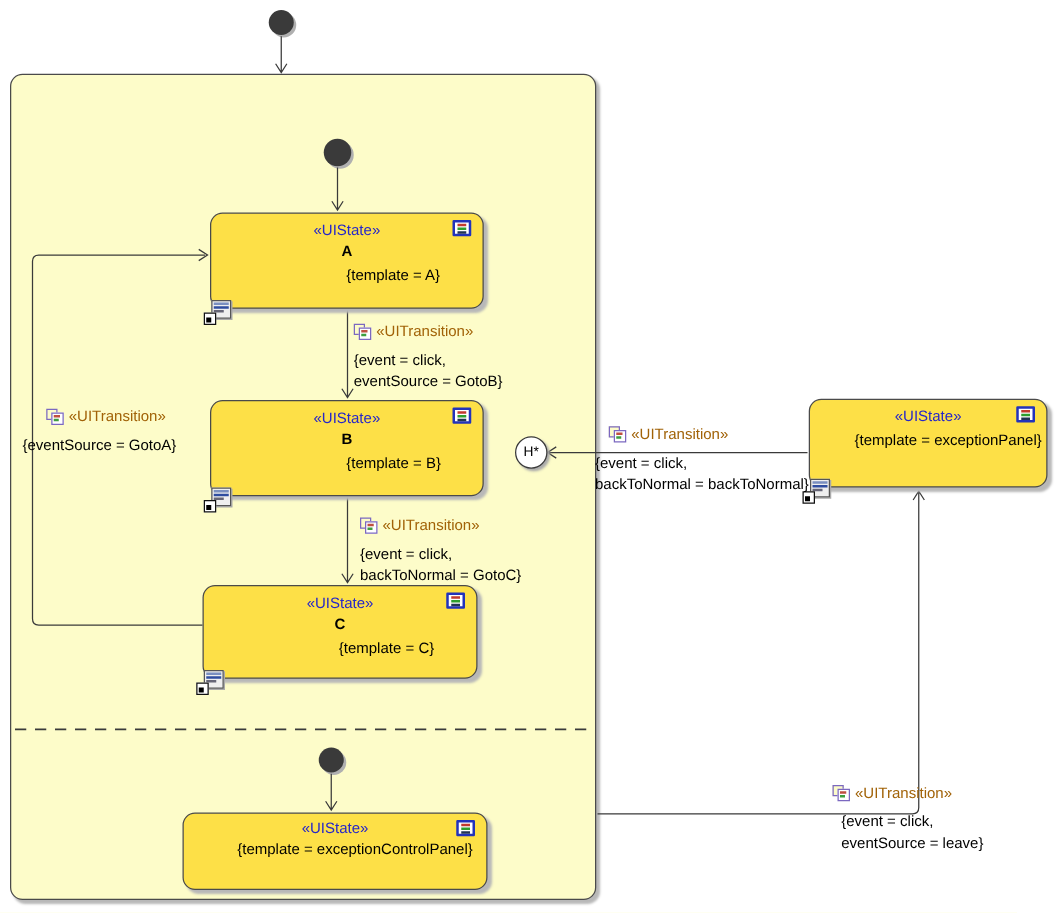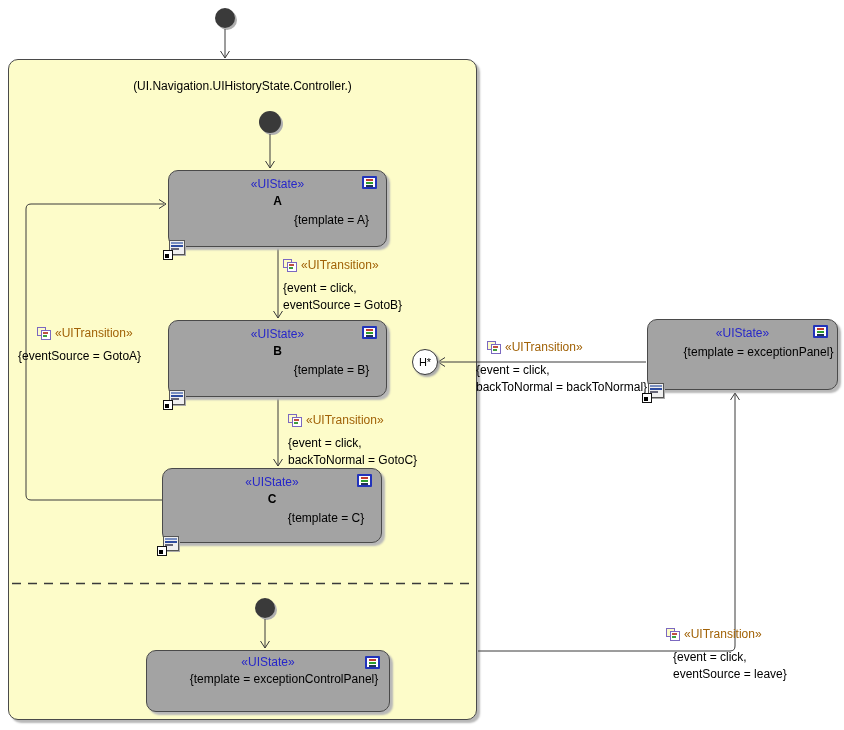--- a/index.html
+++ b/index.html
@@ -8,27 +8,27 @@
 
   
   .composite{position:absolute;left:8px;top:59px;width:469px;height:661px;background:#FDFCC9;
              border:1px solid #4A4A4A;border-radius:10px;box-shadow:3px 3px 2px #B8B8B8;box-sizing:border-box;}
   .title{position:absolute;left:8px;top:79px;width:469px;text-align:center;font-size:12px;}
 
   
   svg.layer{position:absolute;left:0;top:0;width:844px;height:730px;}
 
   
-  .state{position:absolute;background:#a3a3a3;border:1px solid #4A4A4A;border-radius:10px;
+  .state{position:absolute;background:#fde047;border:1px solid #4A4A4A;border-radius:10px;
          box-shadow:3px 3px 2px #B8B8B8;box-sizing:border-box;padding-top:6px;}
   .state--compact{padding-top:4px;}
   .st-stereo{text-align:center;color:#2626C9;font-size:12px;line-height:15px;}
   .st-name{text-align:center;font-weight:bold;font-size:12px;line-height:15px;margin-top:2px;}
   .st-constraint{font-size:12px;line-height:15px;margin-top:4px;text-align:center;white-space:nowrap;padding-left:32px;}
-  .st-constraint.shifted{text-align:center;padding-left:108px;}
+  .st-constraint.shifted{text-align:left;padding-left:108px;}
   .state--compact .st-name{margin-top:1px;}
   .state--compact .st-constraint{margin-top:2px;}
 
   
   .spec-icon{position:absolute;top:5px;right:9px;width:11px;height:9px;border:2px solid #2233BB;
              background:#fff;border-radius:1px;}
   .spec-icon i{display:block;height:2px;margin:1px 2px 0;}
   .spec-icon i.r{background:#C23A2E;}
   .spec-icon i.g{background:#2E9E2E;}
   .spec-icon i.b{background:#223355;}
@@ -60,21 +60,20 @@
   .history{position:absolute;left:412px;top:349px;width:24px;height:24px;background:#fff;
            border:1px solid #3A3A3A;border-radius:50%;box-shadow:2px 2px 2px #AAA;
            text-align:center;line-height:24px;font-size:11px;}
 </style>
 </head>
 <body>
 
 <div class="canvas">
 
   <div class="composite"></div>
-  <div class="title">(UI.Navigation.UIHistoryState.Controller.)</div>
 
   <svg class="layer" viewBox="0 0 844 730" fill="none" stroke="#3A3A3A" stroke-width="1">
 
     <circle cx="227" cy="20" r="10" fill="#B0B0B0" stroke="none"></circle>
     <circle cx="225" cy="18" r="10" fill="#3A3A3A" stroke="none"></circle>
     <path d="M225 29 V58 M220.5 51 L225 58 L229.5 51"></path>
 
     <circle cx="272" cy="124" r="11" fill="#B0B0B0" stroke="none"></circle>
     <circle cx="270" cy="122" r="11" fill="#3A3A3A" stroke="none"></circle>
     <path d="M270 134 V168 M265.5 161 L270 168 L274.5 161"></path>

